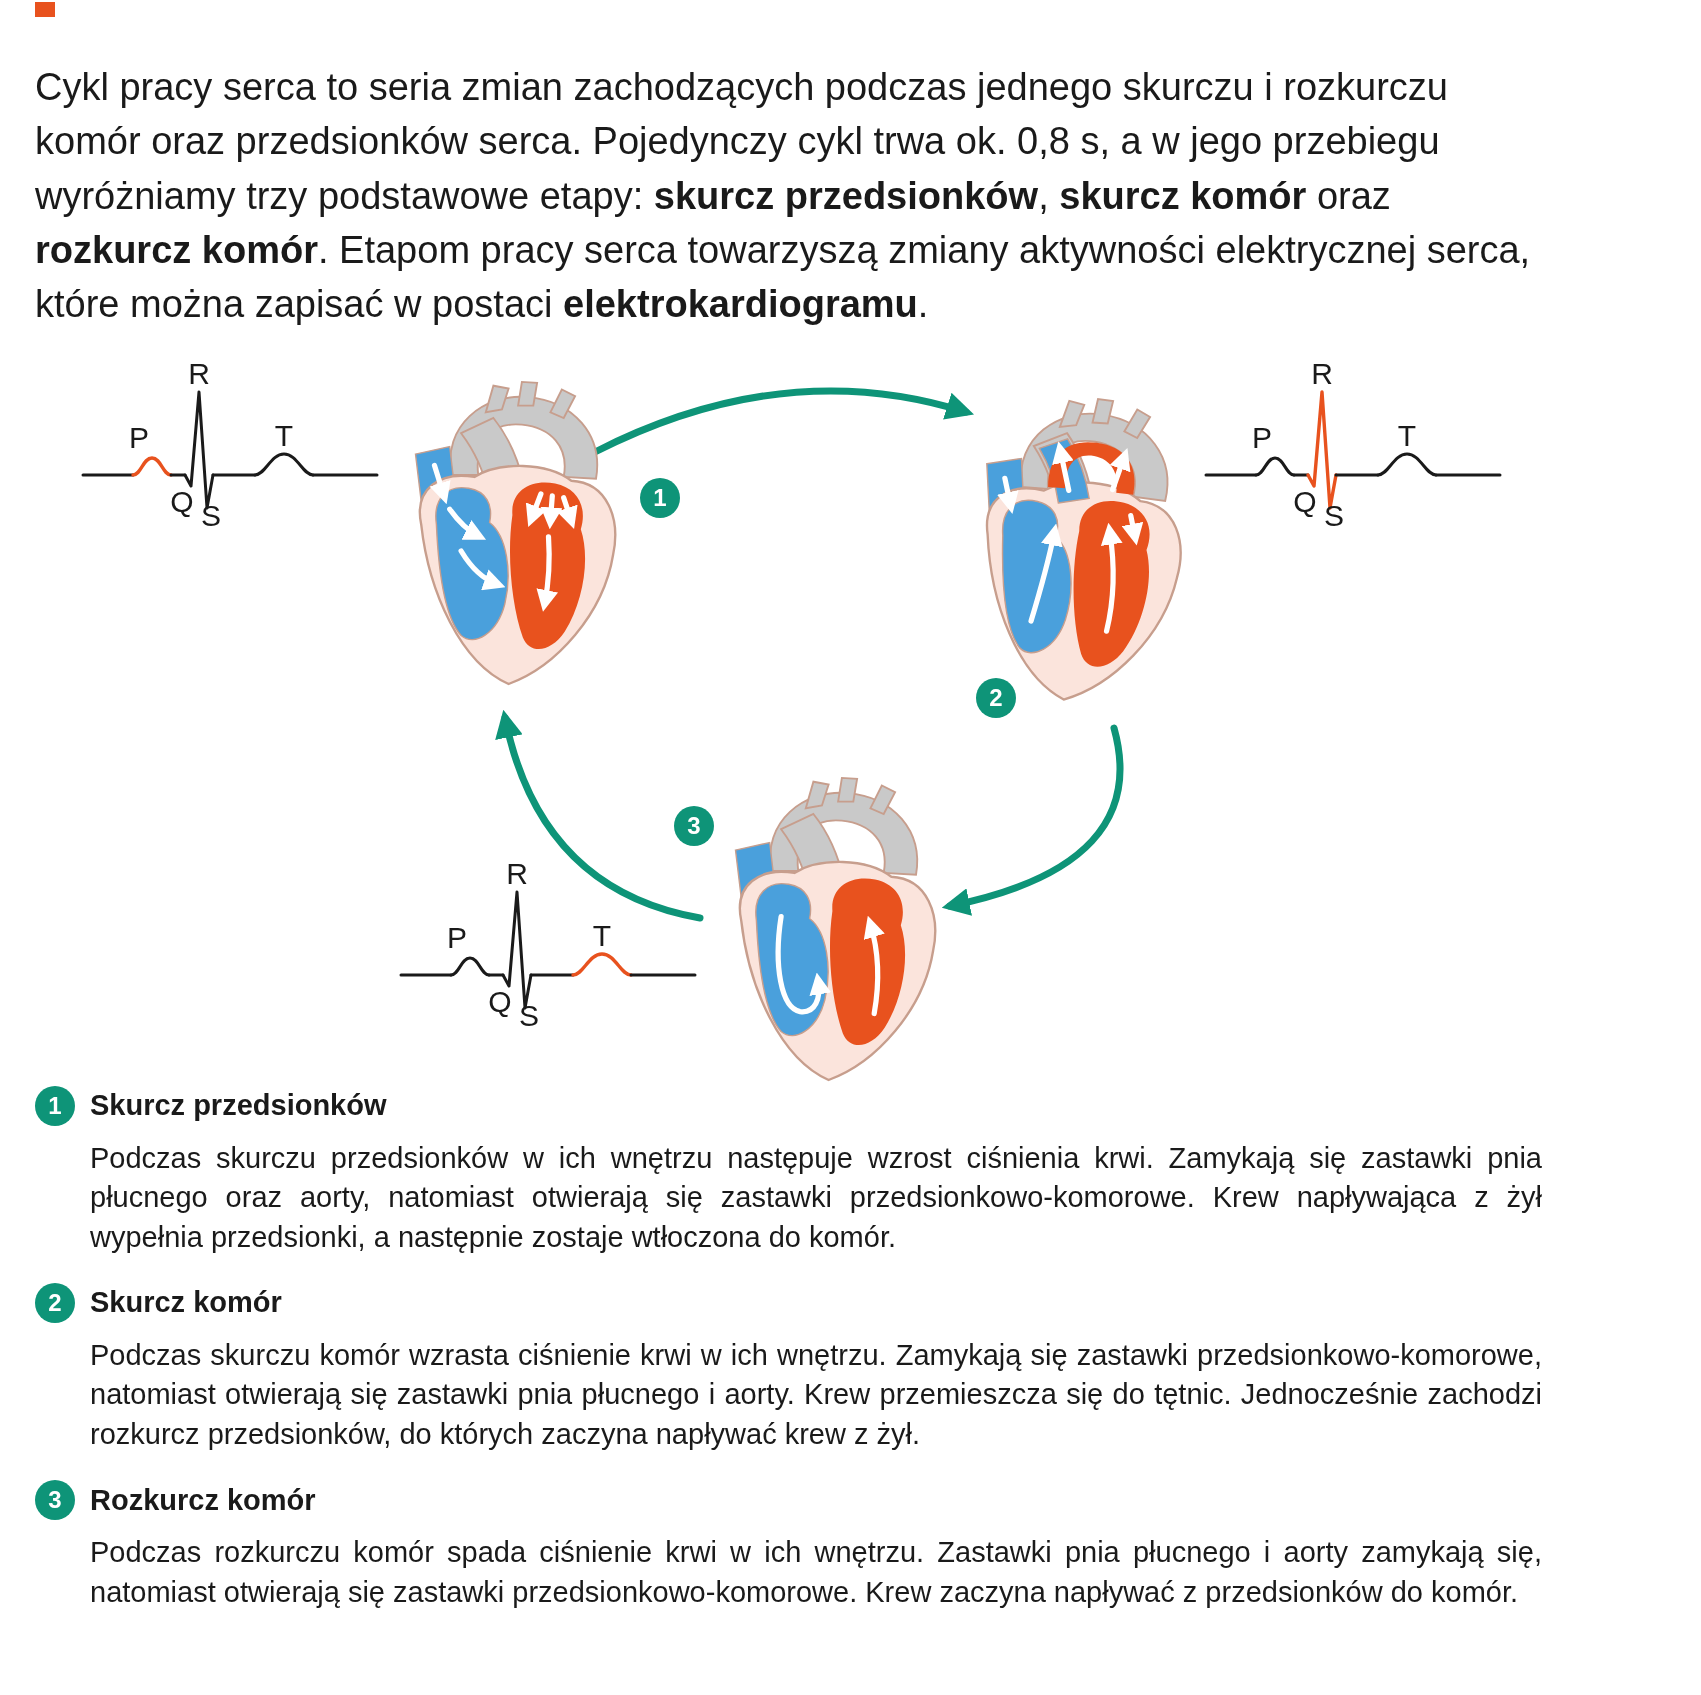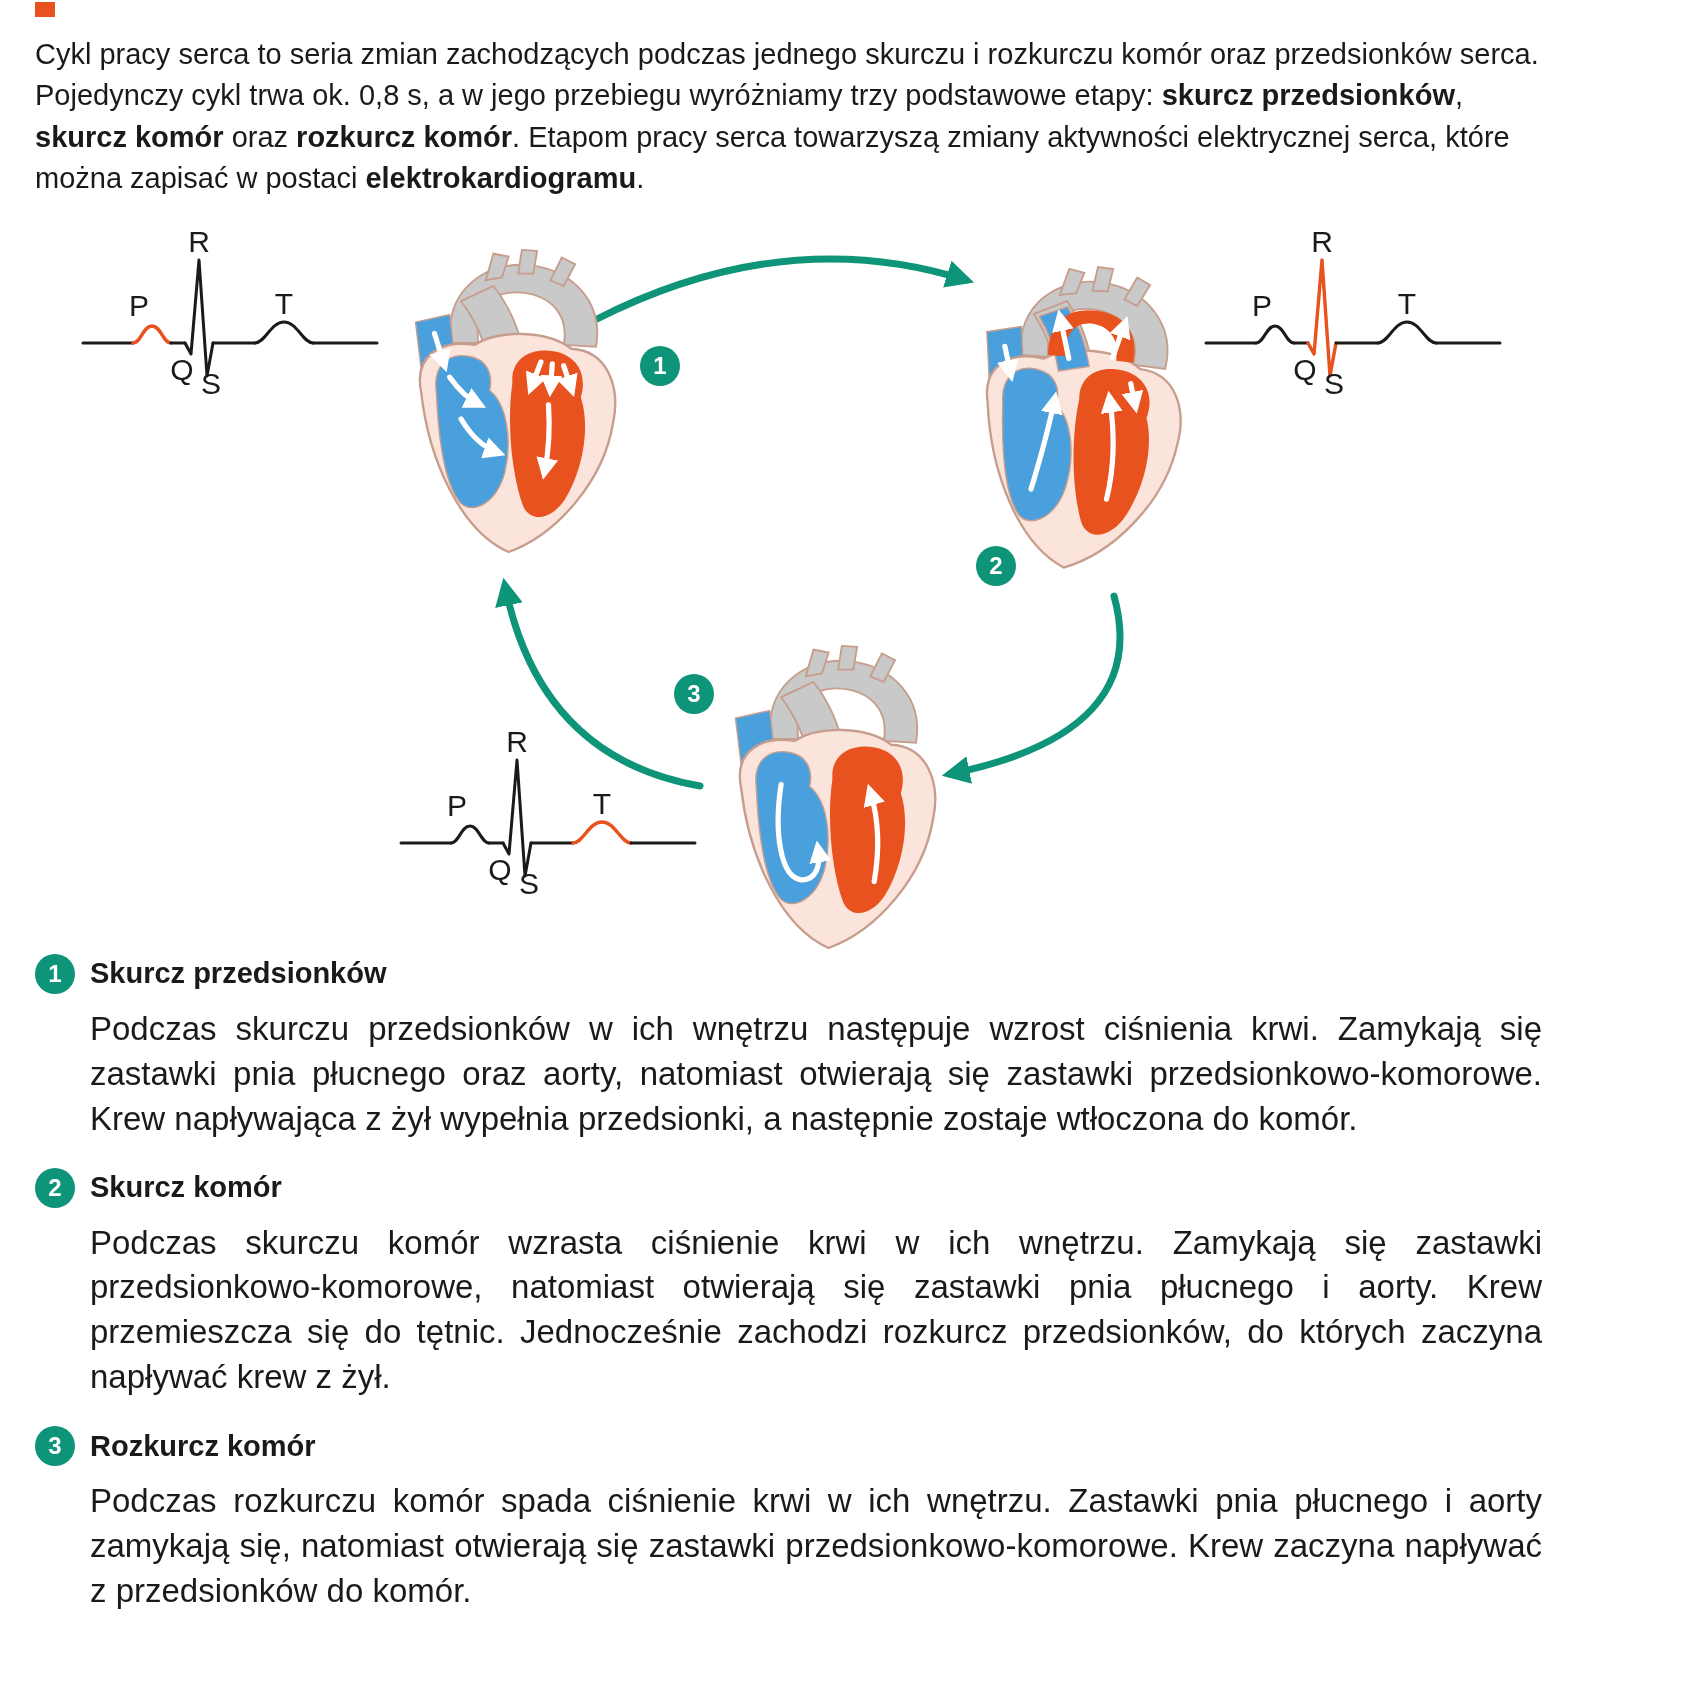--- a/index.html
+++ b/index.html
@@ -10,21 +10,21 @@
     color:var(--text,#1a1a1a);
     overflow:hidden;
     position:relative;
   }
   .corner-marker{
     position:absolute; left:35px; top:2px; width:20px; height:15px;
     background:var(--orange,#E8521E);
   }
   .page { padding:26px 36px 0 35px; }
   h1.title { font-size:31px; font-weight:700; letter-spacing:0.4px; }
-  .intro { margin-top:8px; font-size:29px; line-height:1.43; max-width:1508px; }
+  .intro { margin-top:34px; font-size:38px; line-height:1.43; max-width:1508px; }
   .intro .b { font-weight:700; }
 
   
   .diagram { position:relative; height:730px; width:1701px; margin-left:-35px; margin-top:18px; }
   .abs { position:absolute; }
   .arrows { position:absolute; left:0; top:0; pointer-events:none; }
   .tarrow { fill:none; stroke:var(--teal,#0E9478); stroke-width:7; stroke-linecap:round; }
   .teal-head { fill:var(--teal,#0E9478); }
 
   .badge {
@@ -49,21 +49,21 @@
   .flow path { fill:none; stroke:#ffffff; stroke-width:5.5; stroke-linecap:round; }
   .heart2 { transform:rotate(4deg); }
 
   
   .sections { margin-top:6px; }
   .sections section { margin-bottom:26px; }
   .sec-head { display:flex; align-items:center; gap:15px; }
   .sec-head h2 { font-size:29px; font-weight:700; }
   .sections section p {
     margin:13px 0 0 55px;
-    font-size:33px; line-height:1.36;
+    font-size:29px; line-height:1.36;
     text-align:justify; max-width:1452px;
   }
 </style>
 </head>
 <body>
 
 <div class="corner-marker"></div>
 
 <div class="page">
 

